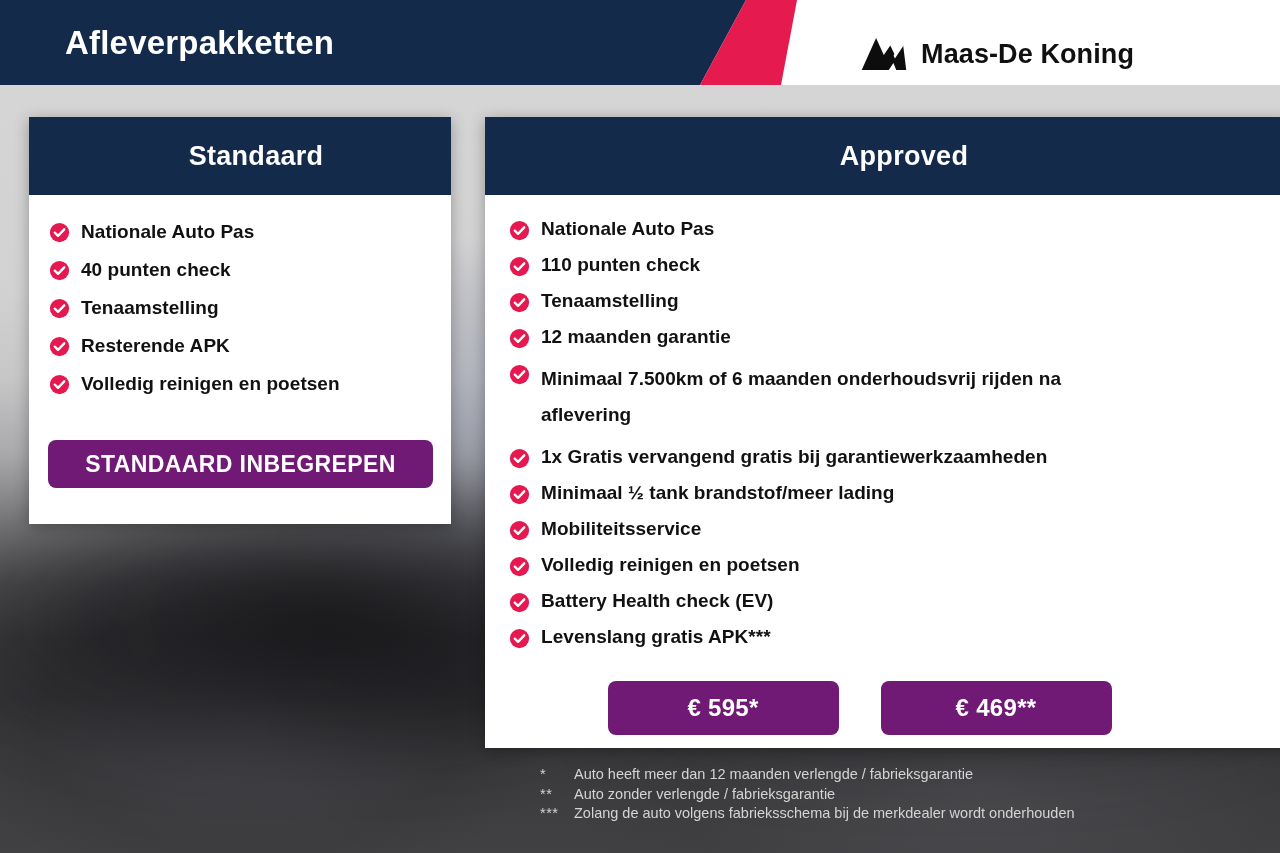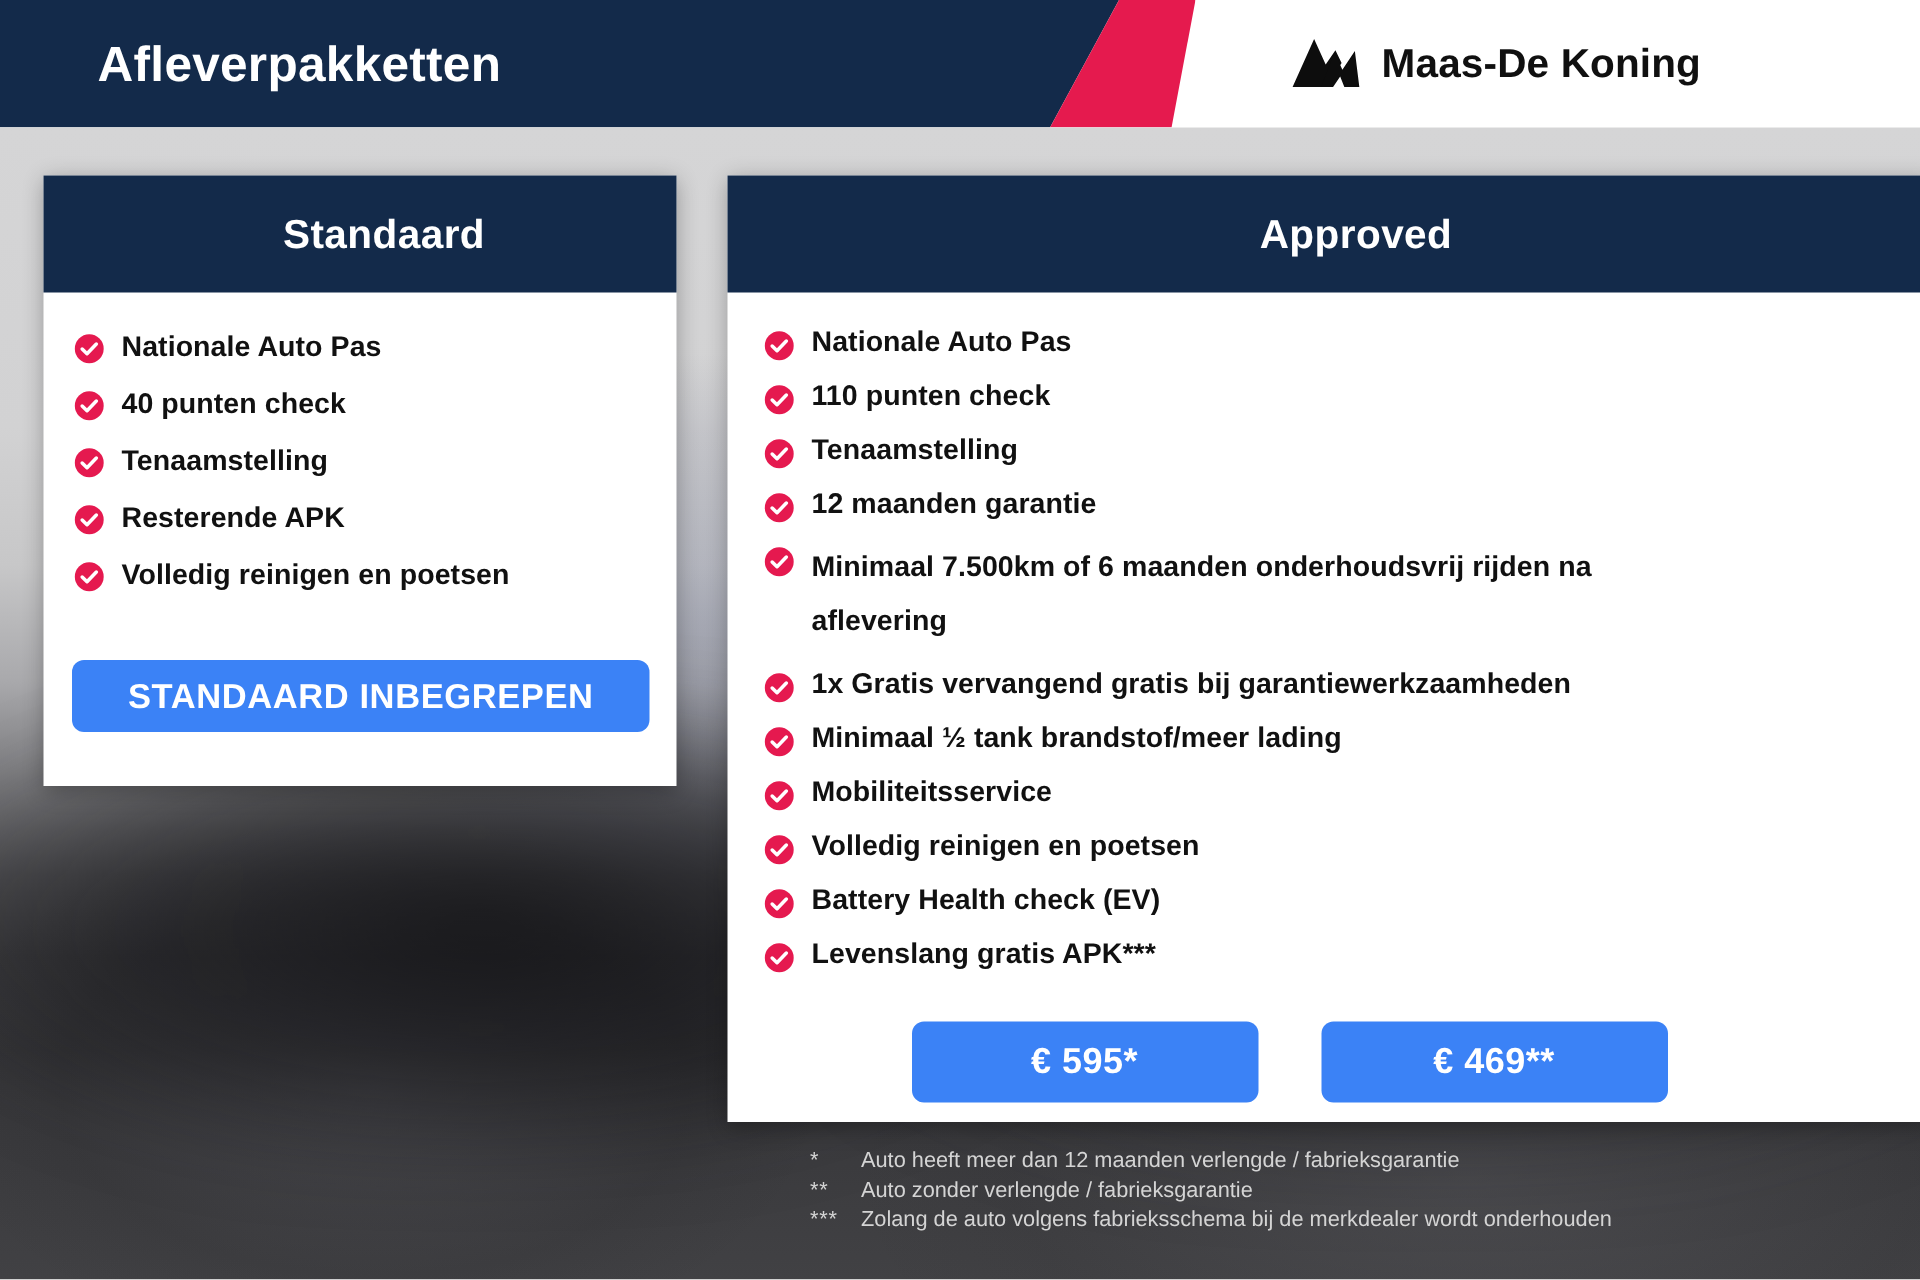--- a/index.html
+++ b/index.html
@@ -86,21 +86,21 @@
     height: 85px;
     display: flex; align-items: center;
     font-size: 33px;
     font-weight: 700;
     color: #ffffff;
     letter-spacing: 0.2px;
     z-index: 4;
   }
   .brand {
     position: absolute;
-    right: 146px; top: 4px;
+    right: 146px; top: 16px;
     height: 76px;
     display: flex; align-items: center; gap: 14px;
     z-index: 4;
   }
   .brand-mark { width: 48px; height: 40px; display: block; }
   .brand-name {
     font-size: 27px;
     font-weight: 700;
     color: #101010;
     letter-spacing: 0.1px;
@@ -141,21 +141,21 @@
   
   #card-standaard { left: 29px; top: 117px; width: 422px; height: 407px; }
   #card-standaard .card-head { height: 78px; }
   #card-standaard .feature-list { margin: 24px 0 0 20px; }
   #card-standaard .feature { margin-bottom: 13px; }
   #card-standaard .check-icon { width: 21px; height: 21px; margin-top: 3px; }
   #card-standaard .feature-text { font-size: 19px; line-height: 25px; }
 
   .cta-button {
     display: flex; align-items: center; justify-content: center;
-    background: #3b82f6;
+    background: #701a75;
     color: #ffffff;
     border-radius: 8px;
     font-weight: 700;
     border: none;
     cursor: pointer;
   }
   #standaard-cta {
     position: absolute;
     left: 48px; top: 440px;
     width: 385px; height: 48px;

